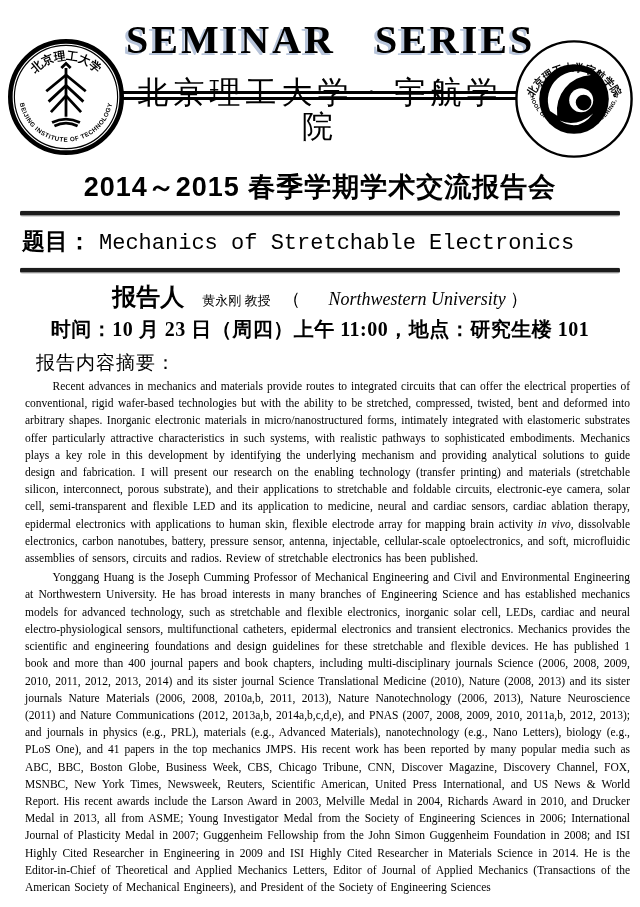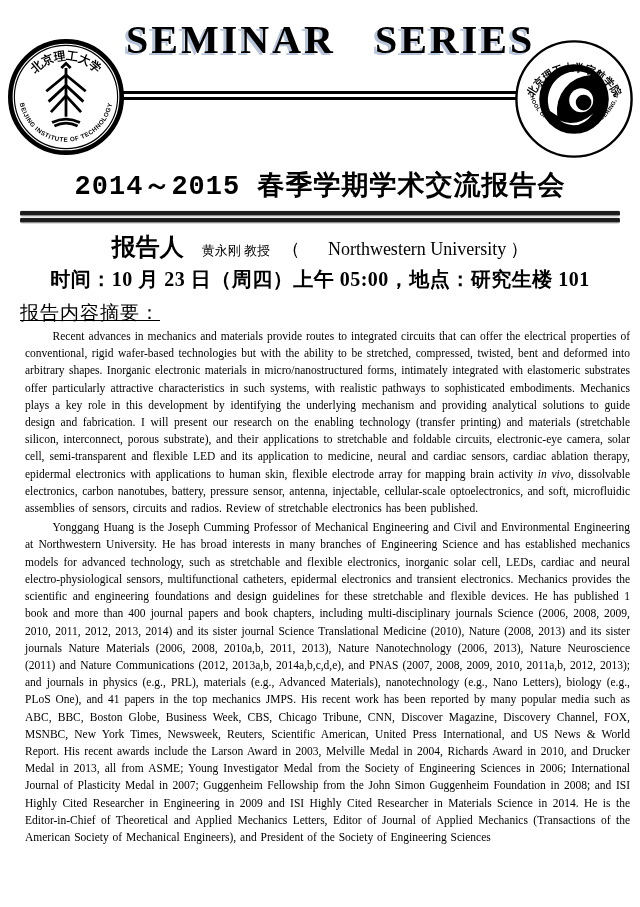--- a/index.html
+++ b/index.html
@@ -25,21 +25,21 @@
     position:absolute;left:95px;right:95px;top:71px;height:3px;z-index:0;
     border-top:3px solid #000;border-bottom:3px solid #000;background:#fff;
   }
   .school-name{
     margin-top:16px;font-size:31px;letter-spacing:5px;line-height:1.1;
     font-family:"Liberation Serif",serif;
   }
   
   .season-title{
     text-align:center;margin-top:6px;
-    font-family:Liberation Mono, monospace;
+    font-family:Liberation Sans, sans-serif;
     font-size:27px;font-weight:bold;letter-spacing:1px;line-height:1.15;
   }
   
   .rule3d{
     height:7px;margin:0 20px;border-radius:3px;
     background:linear-gradient(to bottom,#ececec 0 1px,#1c1c1c 1px 5px,#8f8f8f 5px 6px,#d9d9d9 6px 7px);
   }
   .rule3d.first{margin-top:7px;}
   
   .topic-row{
@@ -51,30 +51,29 @@
   }
   .topic-title{
     font-family:"Liberation Mono","DejaVu Sans Mono",monospace;
     font-size:22px;white-space:nowrap;letter-spacing:0px;
   }
   
   .speaker-row{text-align:center;margin-top:8px;line-height:1.25;}
   .speaker-label{font-family:"Liberation Sans",sans-serif;font-weight:bold;font-size:24px;margin-right:14px;}
   .speaker-name{font-size:13px;margin-right:8px;}
   .speaker-affil-paren{font-size:18px;}
-  .speaker-affil{font-size:18px;margin-left:24px;}
+  .speaker-affil{font-size:18px;font-style:italic;margin-left:24px;}
   .time-row{
     text-align:center;margin-top:4px;
     font-family:"Liberation Serif",serif;font-weight:bold;font-size:20px;letter-spacing:0.5px;
   }
   
   .section-heading{
-    font-size:19px;margin:7px 0 2px 0;padding-left:20px;letter-spacing:1px;
+    font-size:19px;margin:7px 0 2px 0;padding-left:36px;letter-spacing:1px;
     font-family:"Liberation Serif",serif;
-    text-decoration:underline;
   }
   .body-para{
     margin:2px 10px 0 25px;text-align:justify;text-indent:2.4em;
     font-size:11.5px;line-height:17.2px;word-spacing:1px;
   }
   .italic{font-style:italic;}
 </style>
 </head>
 <body>
 
@@ -124,37 +123,42 @@
       <text font-size="8.6" font-family="Liberation Serif, serif" fill="#000" font-weight="bold">
         <textPath href="#arcTopR" startOffset="50%" text-anchor="middle">北京理工大学宇航学院</textPath>
       </text>
       <text font-size="4.6" font-family="Liberation Sans, sans-serif" fill="#000" font-weight="bold" letter-spacing="0.3">
         <textPath href="#arcBotR" startOffset="50%" text-anchor="middle">SCHOOL OF AEROSPACE ENGINEERING, BIT</textPath>
       </text>
     </svg>
 
     <div class="header-center">
       <div class="seminar-title">SEMINAR   SERIES</div>
+      <div class="school-name">北京理工大学 · 宇航学院</div>
     </div>
   </div>
 
   <div class="season-title">2014～2015 春季学期学术交流报告会</div>
 
   <div class="rule3d first"></div>
 
+  <div class="topic-row">
+    <span class="topic-label">题目：</span>
+    <span class="topic-title">Mechanics of Stretchable Electronics</span>
+  </div>
 
   <div class="rule3d"></div>
 
   <div class="speaker-row">
     <span class="speaker-label">报告人</span>
     <span class="speaker-name">黄永刚 教授</span>
     <span class="speaker-affil-paren">（</span>
     <span class="speaker-affil">Northwestern University</span>
     <span class="speaker-affil-paren">）</span>
   </div>
-  <div class="time-row">时间：10 月 23 日（周四）上午 05:00，地点：研究生楼 101</div>
+  <div class="time-row">时间：10 月 23 日（周四）上午 11:00，地点：研究生楼 101</div>
 
   <div class="section-heading">报告内容摘要：</div>
   <p class="body-para"><span>Recent advances in mechanics and materials provide routes to integrated circuits that can offer the electrical properties of conventional, rigid wafer-based technologies but with the ability to be stretched, compressed, twisted, bent and deformed into arbitrary shapes.  Inorganic electronic materials in micro/nanostructured forms, intimately integrated with elastomeric substrates offer particularly attractive characteristics in such systems, with realistic pathways to sophisticated embodiments.  Mechanics plays a key role in this development by identifying the underlying mechanism and providing analytical solutions to guide design and fabrication.  I will present our research on the enabling technology (transfer printing) and materials (stretchable silicon, interconnect, porous substrate), and their applications to stretchable and foldable circuits, electronic-eye camera, solar cell, semi-transparent and flexible LED and its application to medicine, neural and cardiac sensors, cardiac ablation therapy, epidermal electronics with applications to human skin, flexible electrode array for mapping brain activity </span><span class="italic">in vivo</span><span>, dissolvable electronics, carbon nanotubes, battery, pressure sensor, antenna, injectable, cellular-scale optoelectronics, and soft, microfluidic assemblies of sensors, circuits and radios.  Review of stretchable electronics has been published.</span></p>
 
   <p class="body-para">Yonggang Huang is the Joseph Cumming Professor of Mechanical Engineering and Civil and Environmental Engineering at Northwestern University.  He has broad interests in many branches of Engineering Science and has established mechanics models for advanced technology, such as stretchable and flexible electronics, inorganic solar cell, LEDs, cardiac and neural electro-physiological sensors, multifunctional catheters, epidermal electronics and transient electronics.  Mechanics provides the scientific and engineering foundations and design guidelines for these stretchable and flexible devices.  He has published 1 book and more than 400 journal papers and book chapters, including multi-disciplinary journals Science (2006, 2008, 2009, 2010, 2011, 2012, 2013, 2014) and its sister journal Science Translational Medicine (2010), Nature (2008, 2013) and its sister journals Nature Materials (2006, 2008, 2010a,b, 2011, 2013), Nature Nanotechnology (2006, 2013), Nature Neuroscience (2011) and Nature Communications (2012, 2013a,b, 2014a,b,c,d,e), and PNAS (2007, 2008, 2009, 2010, 2011a,b, 2012, 2013); and journals in physics (e.g., PRL), materials (e.g., Advanced Materials), nanotechnology (e.g., Nano Letters), biology (e.g., PLoS One), and 41 papers in the top mechanics JMPS.  His recent work has been reported by many popular media such as ABC, BBC, Boston Globe, Business Week, CBS, Chicago Tribune, CNN, Discover Magazine, Discovery Channel, FOX, MSNBC, New York Times, Newsweek, Reuters, Scientific American, United Press International, and US News &amp; World Report.  His recent awards include the Larson Award in 2003, Melville Medal in 2004, Richards Award in 2010, and Drucker Medal in 2013, all from ASME; Young Investigator Medal from the Society of Engineering Sciences in 2006; International Journal of Plasticity Medal in 2007; Guggenheim Fellowship from the John Simon Guggenheim Foundation in 2008; and ISI Highly Cited Researcher in Engineering in 2009 and ISI Highly Cited Researcher in Materials Science in 2014.  He is the Editor-in-Chief of Theoretical and Applied Mechanics Letters, Editor of Journal of Applied Mechanics (Transactions of the American Society of Mechanical Engineers), and President of the Society of Engineering Sciences</p>
 
 </div>
 
 </body></html>

